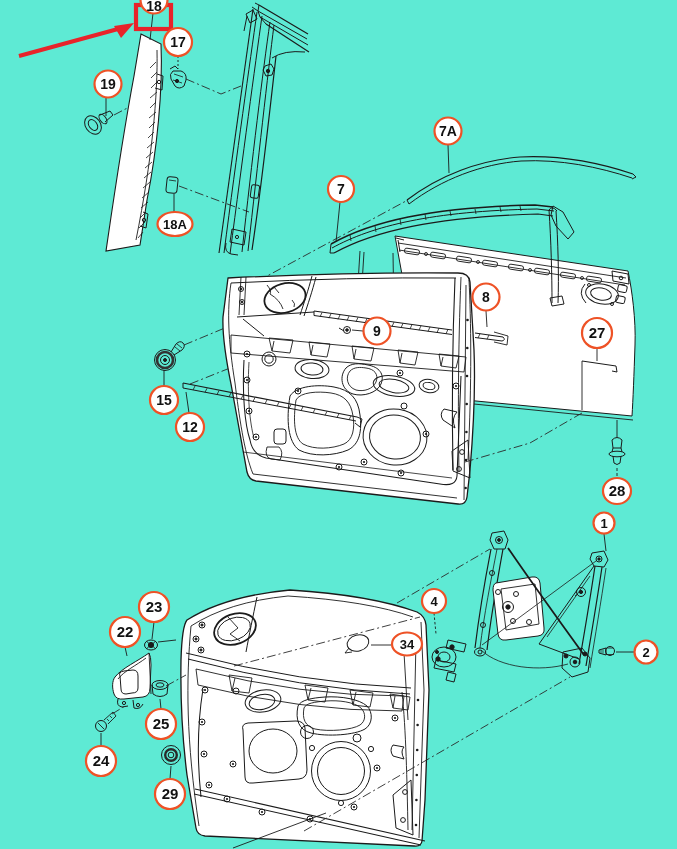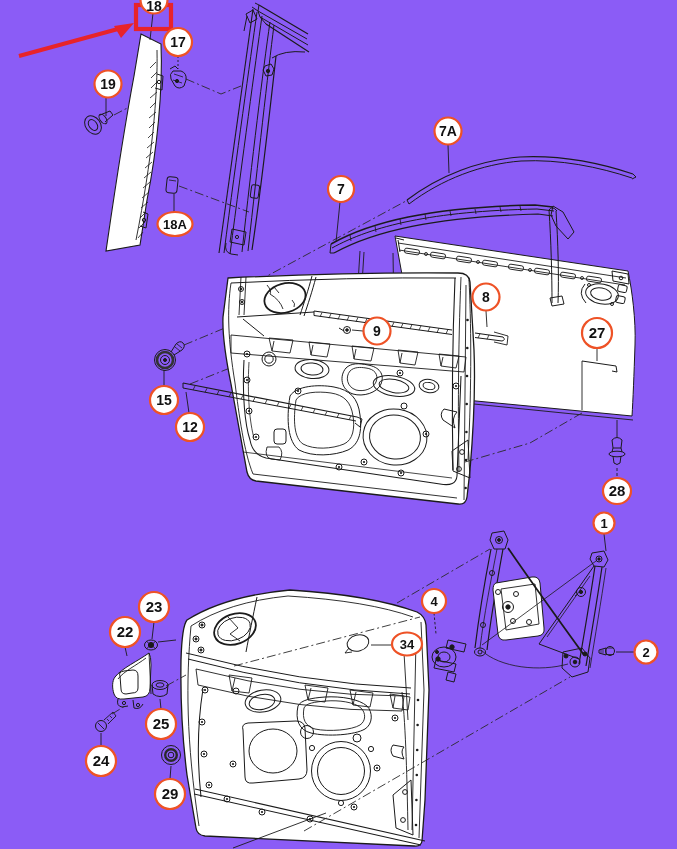--- a/index.html
+++ b/index.html
@@ -1,16 +1,16 @@
 <!DOCTYPE html>
 <html><head>
 <meta charset="utf-8">
 <style>
   html,body{margin:0;padding:0;background:#ffffff;}
-  #stage{position:relative;width:677px;height:849px;overflow:hidden;background:#8b5cf6;text-align:center;}
+  #stage{position:relative;width:677px;height:849px;overflow:hidden;background:#5eead4;text-align:center;}
   svg{display:block;}
   text{font-family:"Liberation Sans",sans-serif;font-weight:bold;fill:#111111;}
 </style>
 </head>
 <body>
 <div id="stage">
 <svg width="677" height="849" viewBox="0 0 677 849">
 <g id="axes" stroke="#2a2a2a" stroke-width="0.9" fill="none" stroke-dasharray="9 3 2 3">
   <line x1="243" y1="289" x2="406" y2="201"></line>
   <line x1="184" y1="345" x2="232" y2="325"></line>

